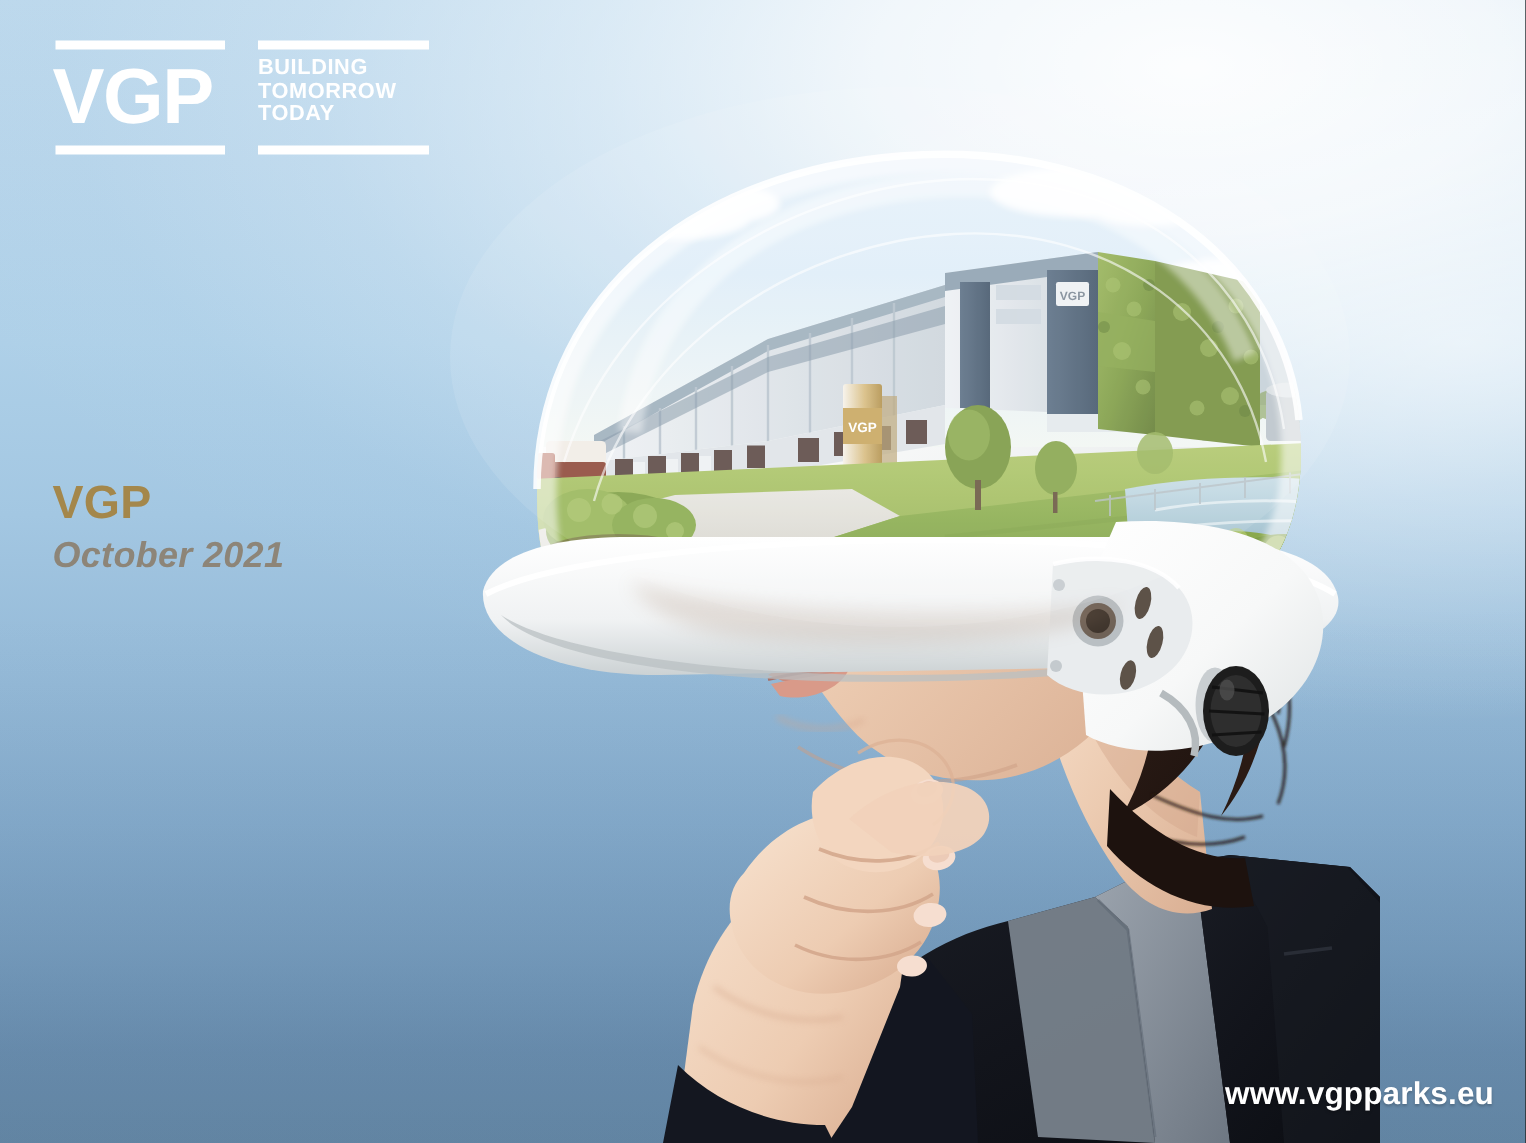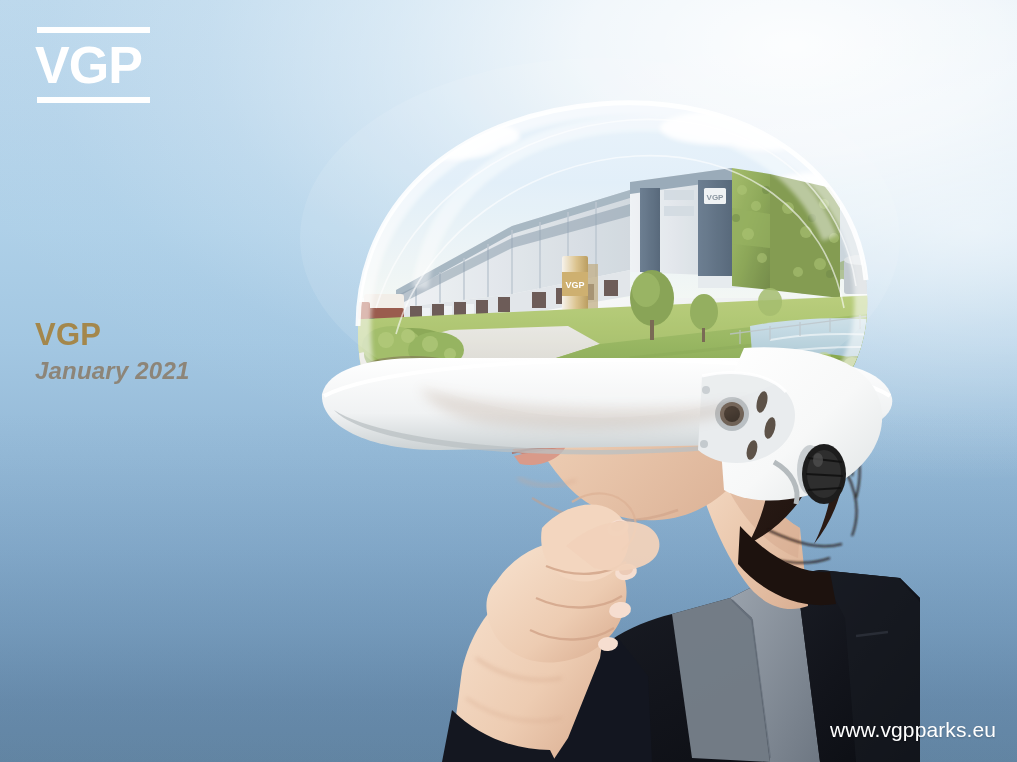--- a/index.html
+++ b/index.html
@@ -138,21 +138,21 @@
     white-space: nowrap;
   }
 
   
   .website {
     position: absolute;
     right: 21px;
     bottom: 20px;
     color: #ffffff;
     font-size: 21px;
-    font-weight: 400;
+    font-weight: 700;
     letter-spacing: 0.1px;
     text-shadow: 0 1px 2px rgba(0,0,0,0.22);
   }
 
   
   .hero {
     position: absolute;
     left: 300px;
     top: 58px;
     width: 620px;
@@ -719,22 +719,31 @@
       </g>
     </svg>
   </div>
 
   <div class="logo">
     <div class="logo-col mark">
       <div class="logo-rule top"></div>
       <div class="logo-word">VGP</div>
       <div class="logo-rule bottom"></div>
     </div>
+    <div class="logo-col claim">
+      <div class="logo-rule top"></div>
+      <div class="logo-claim-lines">
+        <span>BUILDING</span>
+        <span>TOMORROW</span>
+        <span>TODAY</span>
+      </div>
+      <div class="logo-rule bottom"></div>
+    </div>
   </div>
 
   <div class="title-block">
     <div class="title-line">VGP</div>
-    <div class="subtitle-line">January 2021</div>
+    <div class="subtitle-line">October 2021</div>
   </div>
 
   <div class="website">www.vgpparks.eu</div>
 
 </div>
 
 </body></html>

